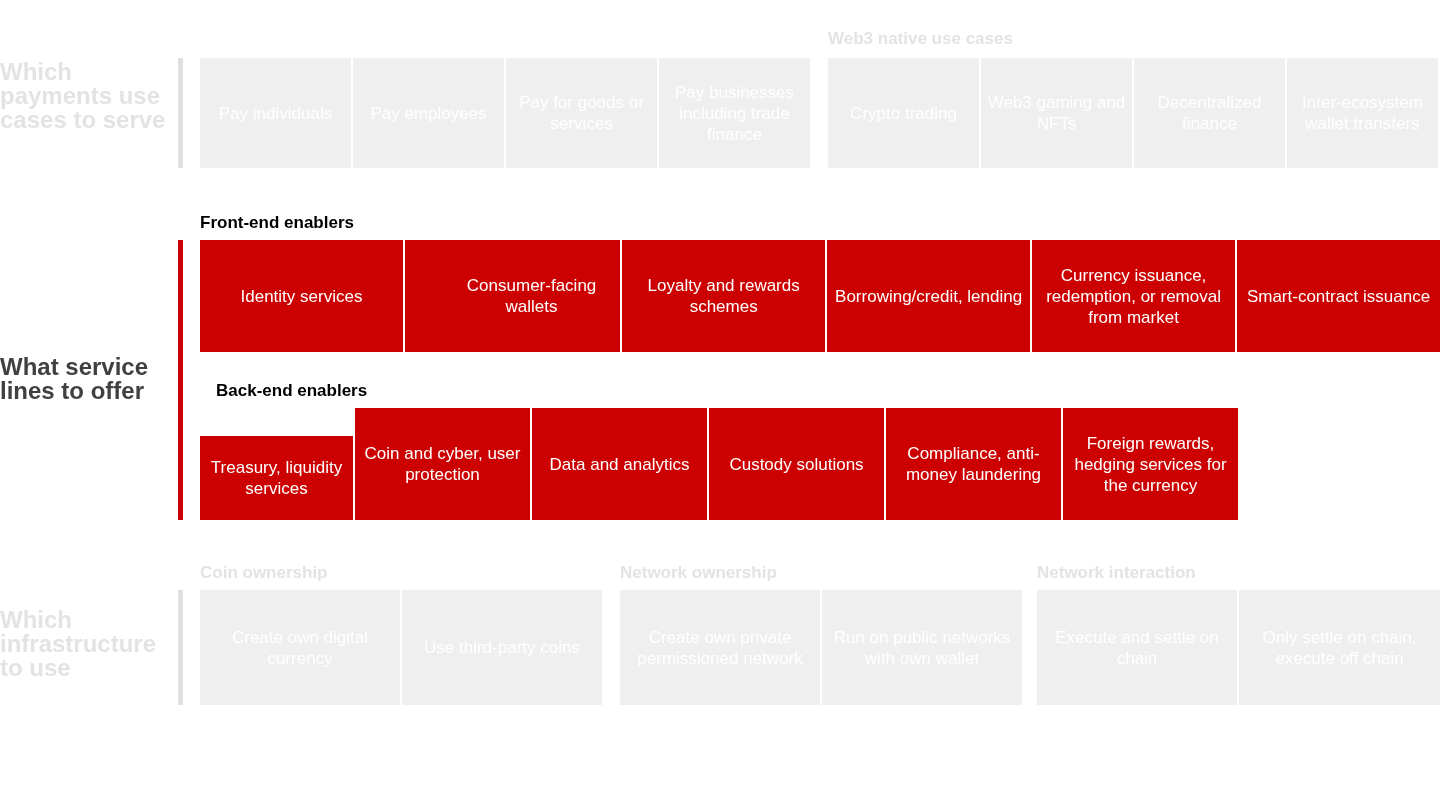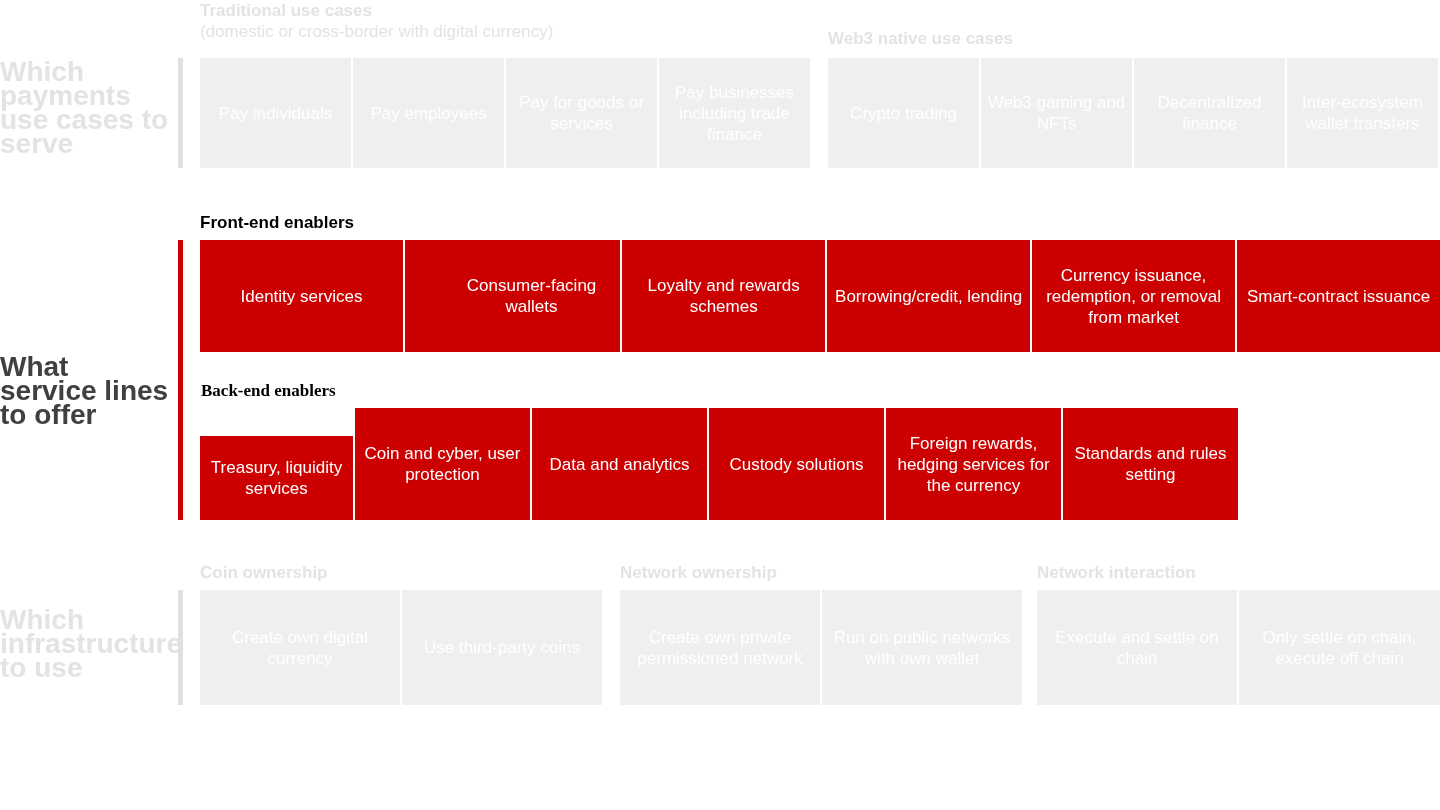--- a/index.html
+++ b/index.html
@@ -10,21 +10,21 @@
     -webkit-font-smoothing:antialiased;
   }
   #page { position:relative; width:1440px; height:810px; overflow:hidden; }
 
   
   .axis-label {
     position:absolute;
     left:0;
     width:170px;
     font-weight:bold;
-    font-size:28px;
+    font-size:24px;
     line-height:24px;
     color:#e3e3e3;
   }
   .axis-label.active { color:#404040; }
 
   
   .rail { position:absolute; width:5px; background:#e0e0e0; }
   .rail.active { background:#cc0000; }
 
   
@@ -72,24 +72,20 @@
 </style>
 </head>
 <body>
 
 <div id="page">
 
   <div class="axis-label" style="top:60px;">Which payments use cases to serve</div>
 
   <div class="rail" style="left:178px; top:58px; height:110px;"></div>
 
-  <div class="group-title" style="left:200px; top:0px;">
-    <span>Traditional use cases</span><br>
-    <span class="sub">(domestic or cross-border with digital currency)</span>
-  </div>
 
   <div class="row" style="left:200px; top:58px; width:610px; height:110px;">
     <div class="cell" style="width:151px;">Pay individuals</div>
     <div class="cell" style="width:151px;">Pay employees</div>
     <div class="cell" style="width:151px;">Pay for goods or services</div>
     <div class="cell" style="width:151px;">Pay businesses including trade finance</div>
   </div>
 
   <div class="group-title" style="left:828px; top:28px;">
     <span>Web3 native use cases</span>
@@ -112,31 +108,31 @@
 
   <div class="row active" style="left:200px; top:240px; width:1240px; height:112px;">
     <div class="cell" style="width:205px;">Identity services</div>
     <div class="cell" style="width:217px;padding-left:44px;">Consumer-facing wallets</div>
     <div class="cell" style="width:205px;">Loyalty and rewards schemes</div>
     <div class="cell" style="width:205px;">Borrowing/credit, lending</div>
     <div class="cell" style="width:205px;">Currency issuance, redemption, or removal from market</div>
     <div class="cell" style="width:205px;">Smart-contract issuance</div>
   </div>
 
-  <div class="group-title active" style="left:201px; top:380px;font-family:Liberation Serif, serif;">
+  <div class="group-title active" style="left:216px; top:380px;">
     <span>Back-end enablers</span>
   </div>
 
   <div class="row active" style="left:200px; top:408px; width:1240px; height:112px;">
     <div class="cell" style="width:153px;margin-top:28px;">Treasury, liquidity services</div>
     <div class="cell" style="width:175px;">Coin and cyber, user protection</div>
     <div class="cell" style="width:175px;">Data and analytics</div>
     <div class="cell" style="width:175px;">Custody solutions</div>
+    <div class="cell" style="width:175px;">Compliance, anti-money laundering</div>
     <div class="cell" style="width:175px;">Foreign rewards, hedging services for the currency</div>
-    <div class="cell" style="width:175px;">Standards and rules setting</div>
   </div>
 
   <div class="axis-label" style="top:608px;">Which infrastructure to use</div>
 
   <div class="rail" style="left:178px; top:590px; height:115px;"></div>
 
   <div class="group-title" style="left:200px; top:562px;">
     <span>Coin ownership</span>
   </div>
 

